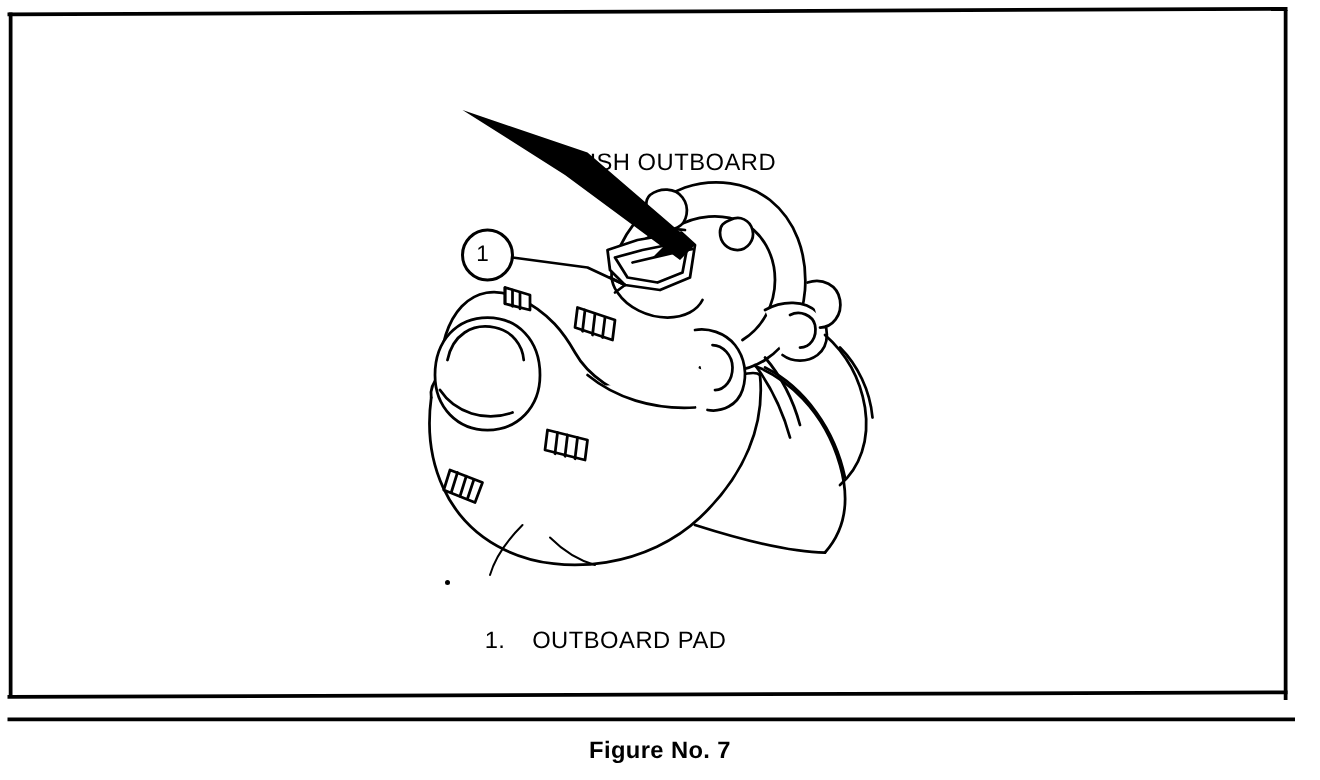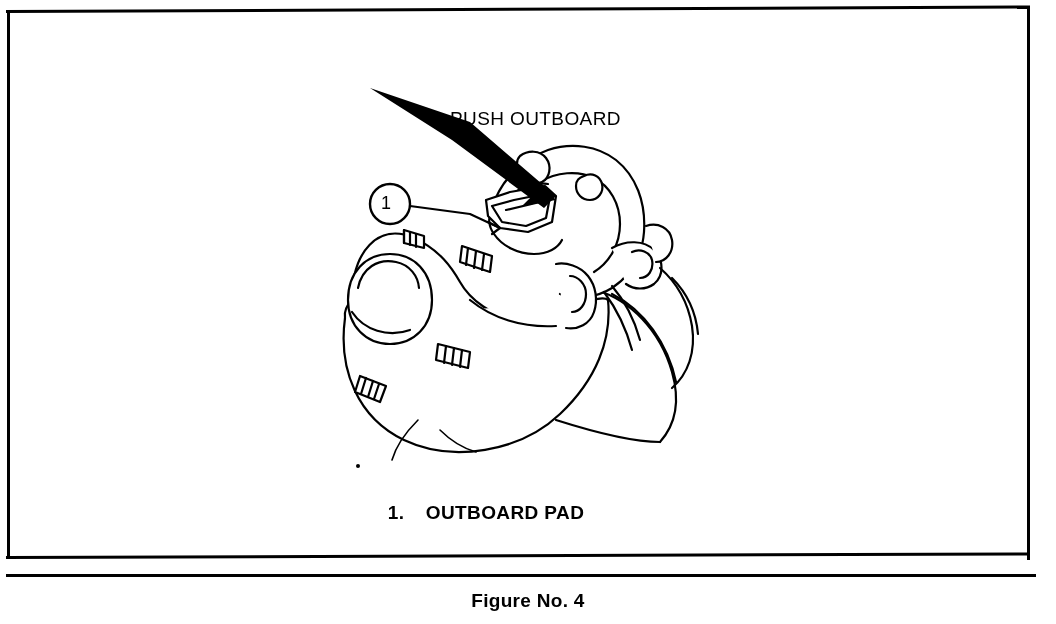--- a/index.html
+++ b/index.html
@@ -52,30 +52,29 @@
 
   .callout-text {
     position: absolute;
     font-size: 19px;
     letter-spacing: 0.4px;
     line-height: 30px;
     white-space: pre;
   }
   #push-label {
     left: 450px;
-    top: 44px;
+    top: 56px;
   }
   #legend-item {
     position: absolute;
     left: 365px;
     top: 480px;
     font-size: 19px;
     letter-spacing: 0.4px;
     white-space: pre;
-    font-weight: bold;
   }
   #legend-num {
     display: inline-block;
     width: 38px;
   }
   #figure-caption {
     position: absolute;
     left: 0;
     top: 590px;
     width: 1056px;
@@ -216,15 +215,15 @@
   <div id="push-label" class="callout-text">
     <div>PUSH OUTBOARD</div>
   </div>
 
   <div id="legend-item">
     <span id="legend-num">1.</span><span>OUTBOARD PAD</span>
   </div>
 
   <div id="bottom-rule"></div>
 
-  <div id="figure-caption">Figure No. 4</div>
+  <div id="figure-caption">Figure No. 7</div>
 
 </div>
 
 </body></html>

